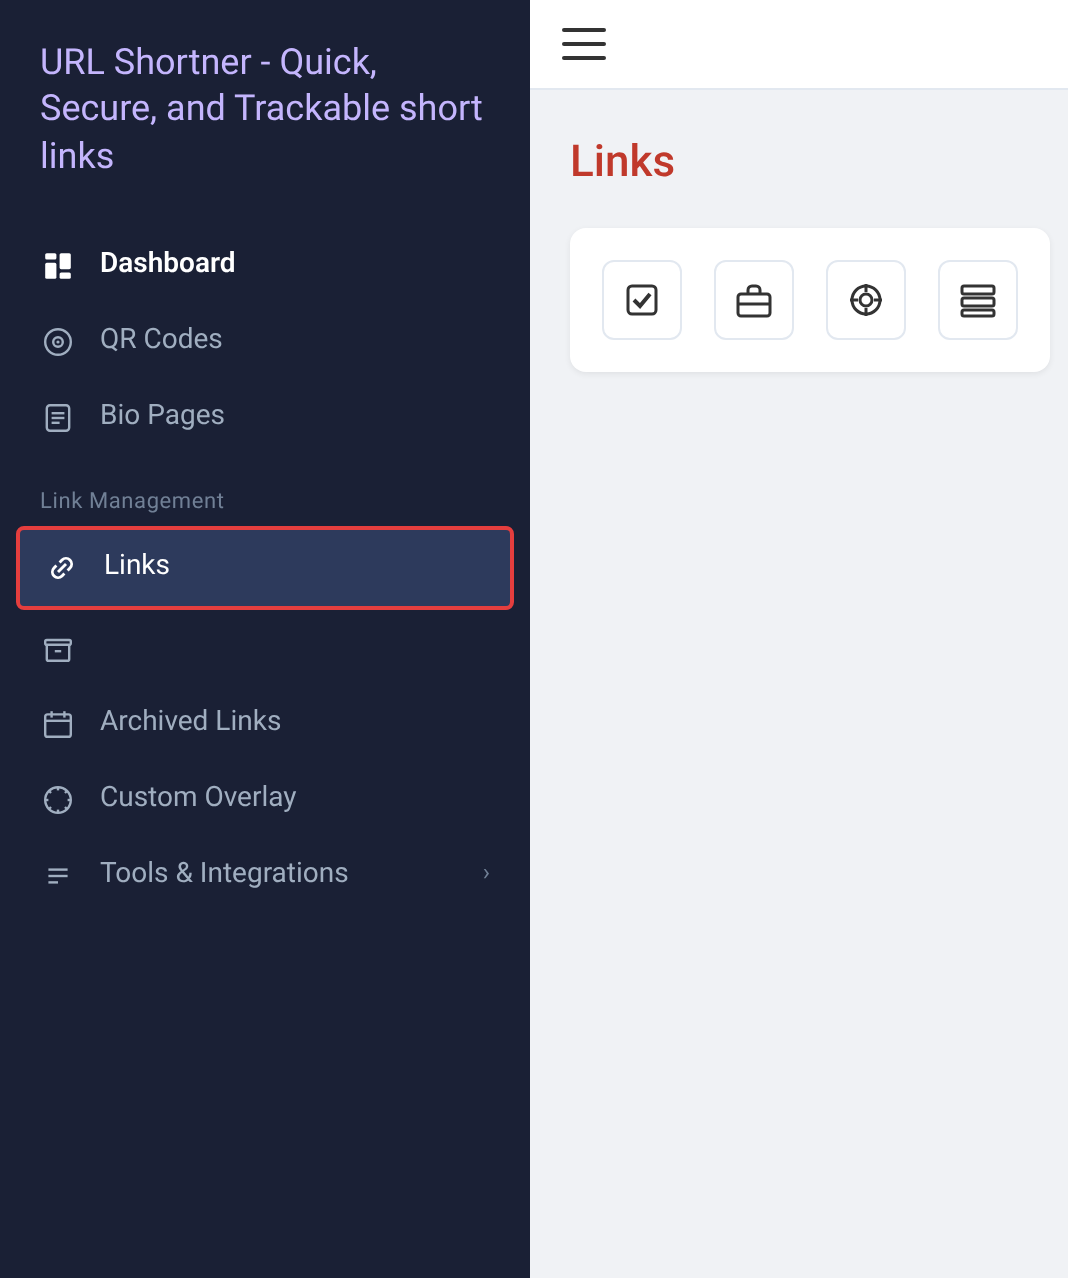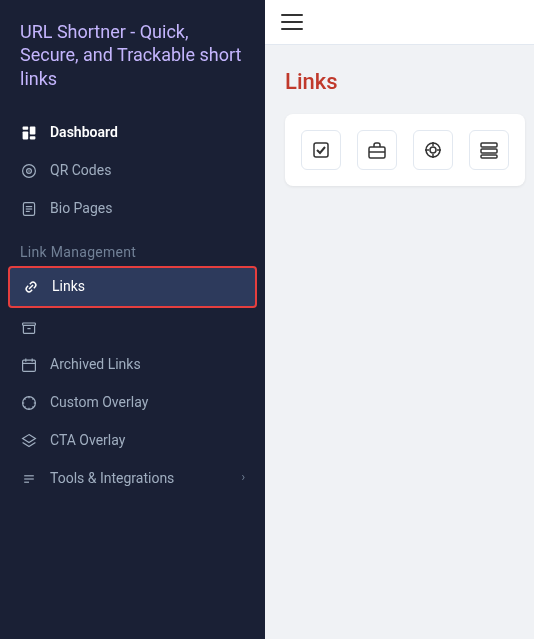--- a/index.html
+++ b/index.html
@@ -71,21 +71,21 @@
       width: 18px;
       height: 18px;
       display: flex;
       align-items: center;
       justify-content: center;
       font-size: 14px;
       flex-shrink: 0;
     }
 
     .section-label {
-      font-size: 14px;
+      font-size: 11px;
       color: #718096;
       padding: 16px 20px 6px 20px;
       text-transform: none;
       letter-spacing: 0.3px;
     }
 
     
     .main-content {
       flex: 1;
       background-color: #f0f2f5;
@@ -254,29 +254,20 @@
           <line x1="16" y1="10" x2="18" y2="10"></line>
           <line x1="4.22" y1="4.22" x2="5.64" y2="5.64"></line>
           <line x1="14.36" y1="14.36" x2="15.78" y2="15.78"></line>
           <line x1="4.22" y1="15.78" x2="5.64" y2="14.36"></line>
           <line x1="14.36" y1="5.64" x2="15.78" y2="4.22"></line>
         </svg>
       </span>
       <span>Custom Overlay</span>
     </div>
 
-    <div class="nav-item">
-      <span class="nav-icon">
-        <svg viewBox="0 0 20 20" fill="none" stroke="currentColor" stroke-width="1.5" width="16" height="16">
-          <polygon points="10,2 18,7 10,12 2,7"></polygon>
-          <polyline points="2,12 10,17 18,12"></polyline>
-        </svg>
-      </span>
-      <span>CTA Overlay</span>
-    </div>
 
     <div class="nav-item">
       <span class="nav-icon">
         <svg viewBox="0 0 20 20" fill="none" stroke="currentColor" stroke-width="1.5" width="16" height="16">
           <line x1="4" y1="10" x2="16" y2="10"></line>
           <line x1="4" y1="6" x2="16" y2="6"></line>
           <line x1="4" y1="14" x2="10" y2="14"></line>
         </svg>
       </span>
       <span>Tools &amp; Integrations</span>

